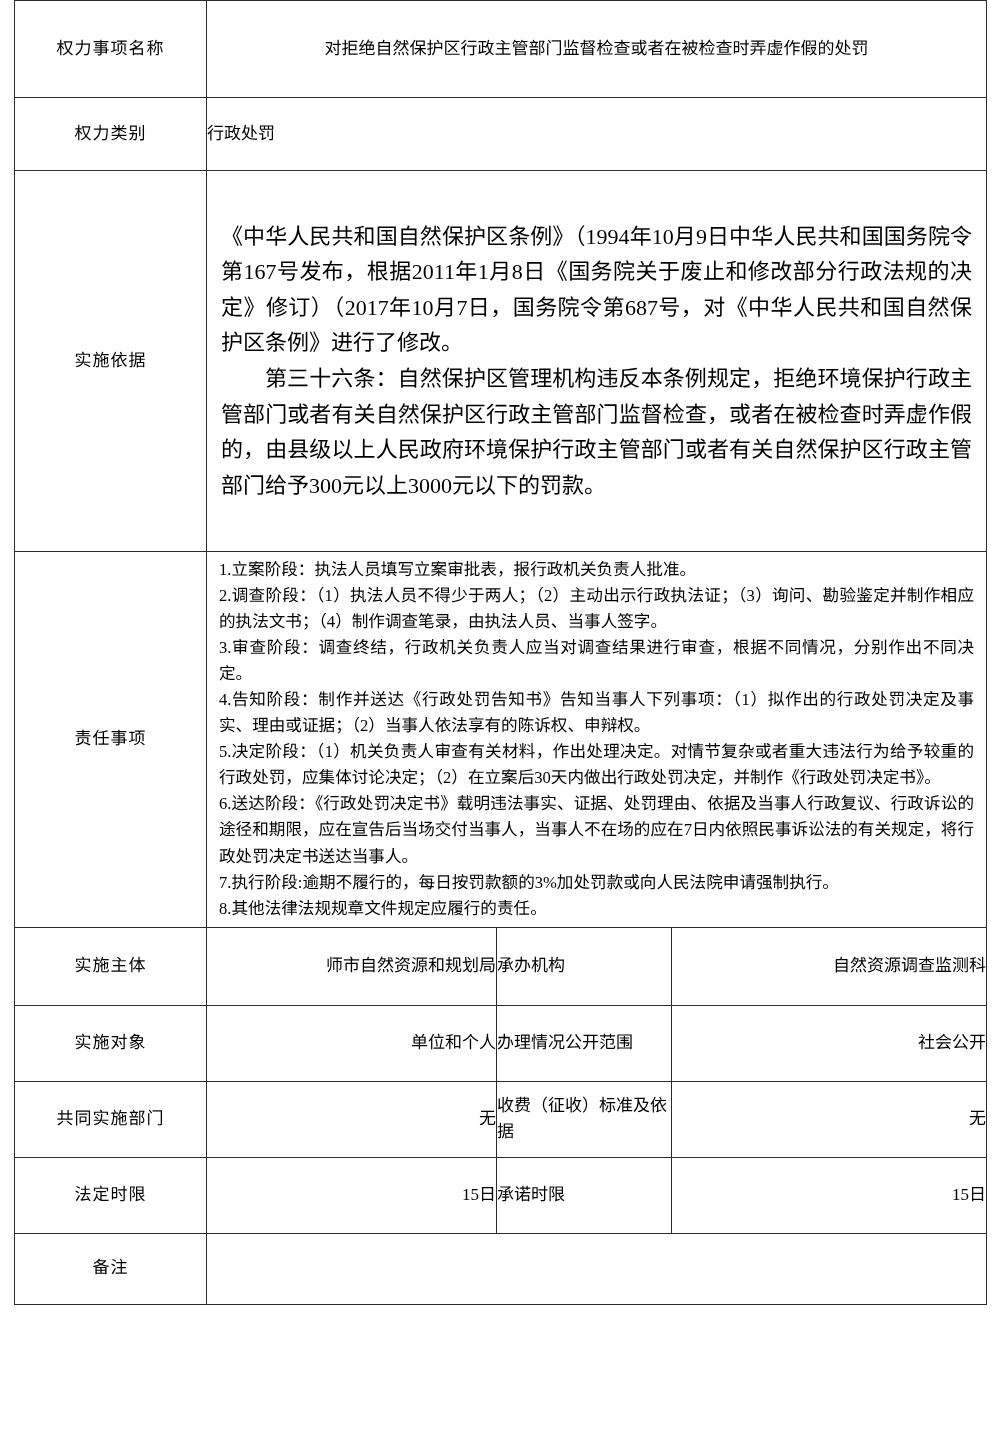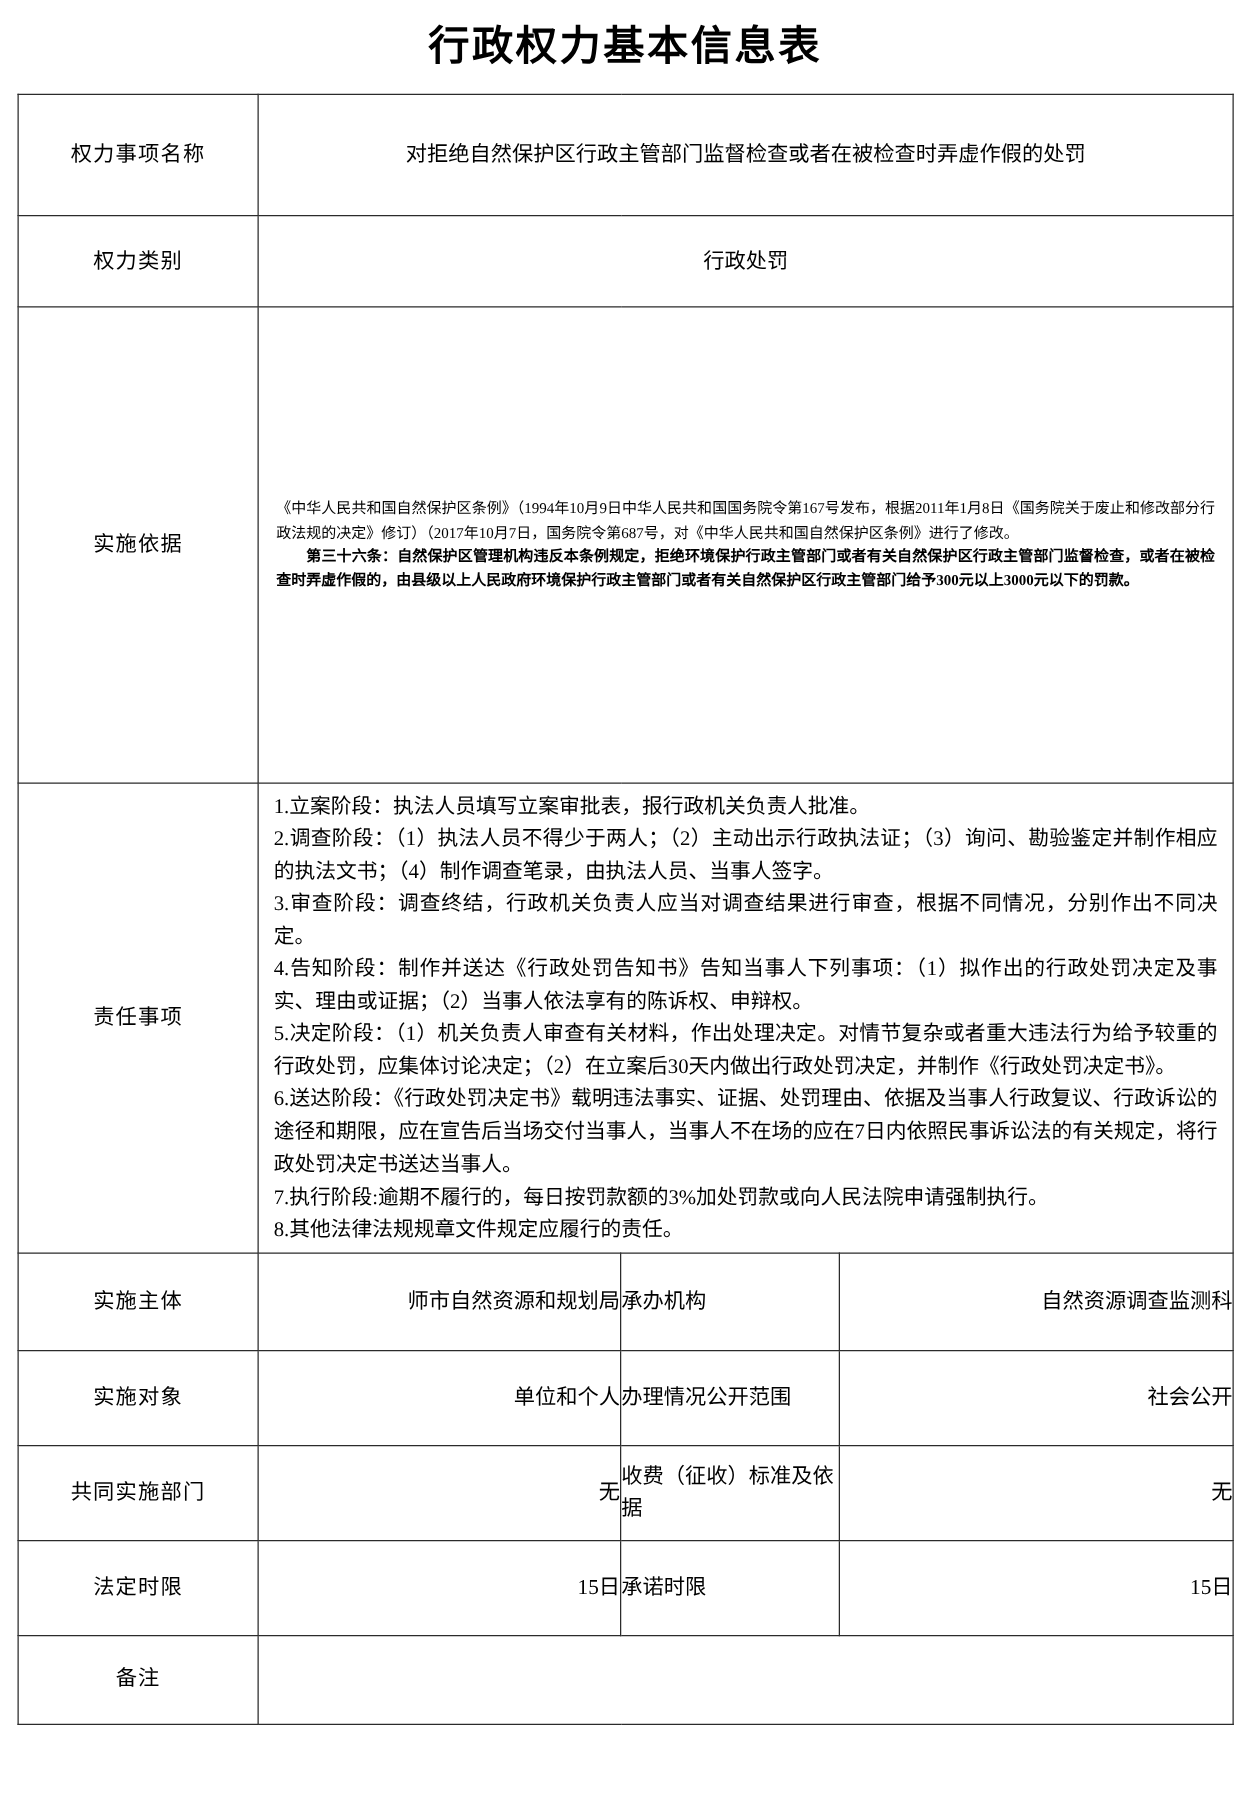--- a/index.html
+++ b/index.html
@@ -70,57 +70,56 @@
   .row-duty td { height: 348px; }
   .row-4a td { height: 77px; }
   .row-4b td { height: 75px; }
   .row-4c td { height: 75px; }
   .row-4d td { height: 75px; }
   .row-4e td { height: 80px; }
   .row-note td { height: 70px; }
 
   .basis-body {
     padding: 6px 14px 6px 14px;
-    font-size: 12px;
+    font-size: 22px;
     line-height: 1.62;
     text-align: justify;
     text-justify: inter-ideograph;
     vertical-align: top;
   }
   .basis-cell { vertical-align: middle; }
   .basis-para { margin: 0; }
-  .basis-para.indent { text-indent: 2em; font-weight: bold; }
+  .basis-para.indent { text-indent: 2em; }
 
   .duty-cell { vertical-align: top; }
   .duty-body {
     padding: 5px 12px 5px 12px;
     font-size: 16.6px;
     line-height: 1.57;
     text-align: justify;
     text-justify: inter-ideograph;
   }
   .duty-item { margin: 0; }
 
   .name-cell {
     text-align: center;
     font-size: 17.5px;
     padding: 6px 10px;
   }
   .cat-cell {
-    text-align: center;
+    text-align: left;
     font-size: 17.5px;
   }
   .empty-cell { }
 </style>
 </head>
 <body>
 
 <div class="page">
 
-  <div class="doc-title">行政权力基本信息表</div>
 
   <table class="info-table">
     <colgroup>
       <col style="width:192px">
       <col style="width:290px">
       <col style="width:175px">
       <col style="width:315px">
     </colgroup>
     <tbody>
 

